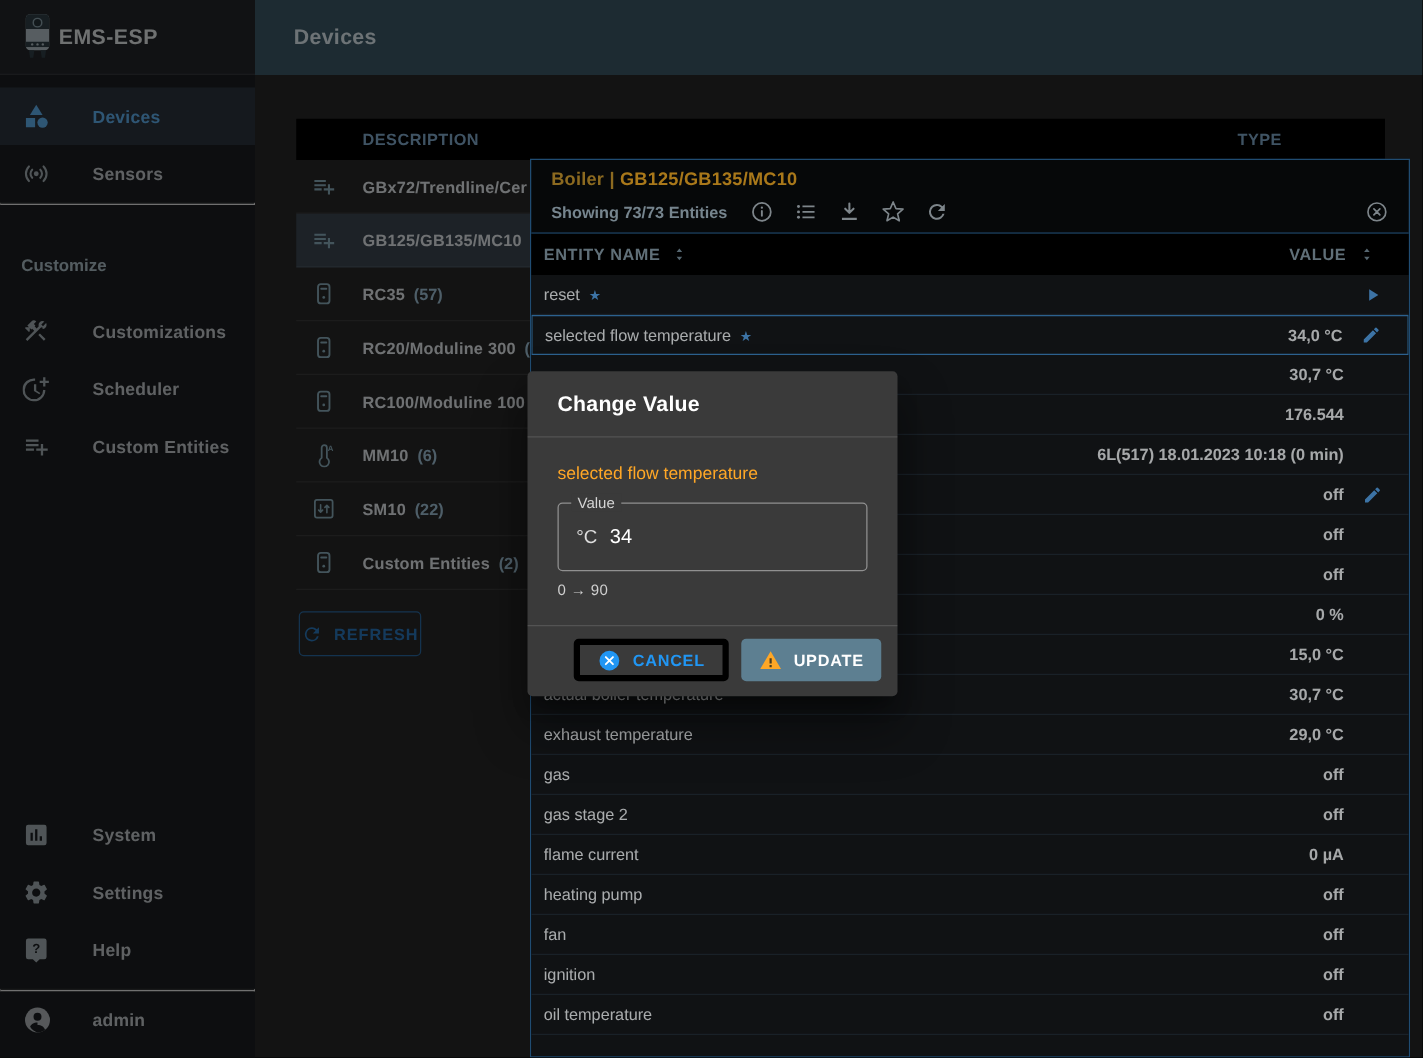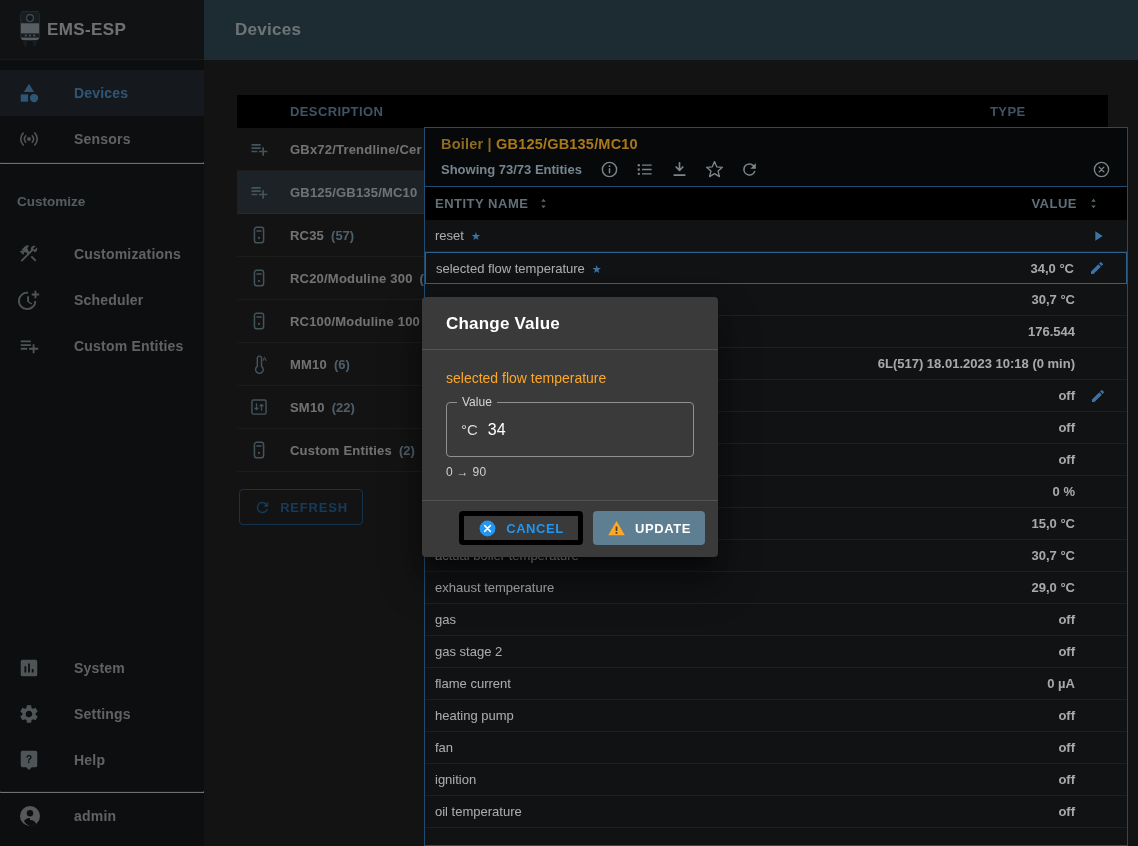--- a/index.html
+++ b/index.html
@@ -19,38 +19,38 @@
   .logo-row .icon { width:34px; height:40px; }
   .app-title { color:#eceff1; font-size:17px; font-weight:700; letter-spacing:.4px; }
   .nav-top { position:absolute; top:70px; left:0; right:0; }
   .nav-bottom { position:absolute; top:645px; left:0; right:0; }
   .nav-item { height:46px; display:flex; align-items:center; padding:0 18px; cursor:pointer; }
   .nav-item .icon { width:22px; height:22px; color:#a9b3b9; margin-right:34px; flex:none; }
   .nav-label { color:#c9ced2; font-size:14px; font-weight:600; letter-spacing:.2px; }
   .nav-item.active { background:#2e3740; }
   .nav-item.active .icon, .nav-item.active .nav-label { color:#64b5f6; }
   .side-divider { border-top:1px solid rgba(255,255,255,.10); margin:0; }
-  .section-label { margin:30px 0 17px; padding:0 17px; color:#b2c3cc; font-size:13.5px;
+  .section-label { margin:41px 0 17px; padding:0 17px; color:#b2c3cc; font-size:13.5px;
                    font-weight:600; height:20px; }
   .user-item .icon { width:24px; height:24px; color:#b6bcc0; margin-right:32px; }
   .nav-bottom .side-divider { margin-top:8px; }
 
   
   .devices-table { position:absolute; left:237px; top:95px; width:871px; z-index:1; }
   .dt-head { position:relative; height:33px; background:#000; display:flex; align-items:center;
              padding-left:53px; }
   .dt-col { color:#86b0d3; font-size:13px; font-weight:700; letter-spacing:.4px; }
   .dt-col-type { position:absolute; left:753px; }
   .dt-row { height:43px; display:flex; align-items:center; padding:0 10px;
             border-bottom:1px solid rgba(255,255,255,.09); cursor:pointer; }
   .dt-row .icon { width:20px; height:20px; color:#8fb3c2; margin:0 21px 0 2px; flex:none; }
   .dt-name { color:#ecf1f4; font-size:13px; font-weight:700; letter-spacing:.2px; white-space:nowrap; }
   .dt-count { color:#a5c8de; font-size:13px; font-weight:600; margin-left:7px; }
   .dt-row.selected { background:#3e4a55; }
-  .refresh-btn { position:absolute; left:239px; top:489px; height:36px; width:124px; z-index:1;
+  .refresh-btn { position:absolute; left:239px; top:489px; height:36px; width:98px; z-index:1;
                  background:transparent; border:1px solid #2d6ea8; border-radius:4px; color:#2d7dc4;
                  font-family:inherit; font-size:13px; font-weight:700; letter-spacing:.8px;
                  display:flex; align-items:center; justify-content:center; gap:9px; cursor:pointer; }
   .refresh-btn .icon { width:17px; height:17px; }
 
   
   .overlay-a { position:absolute; inset:0; background:rgba(0,0,0,.32); z-index:2; }
   .overlay-b { position:absolute; inset:0; background:rgba(0,0,0,.30); z-index:4; }
 
   

